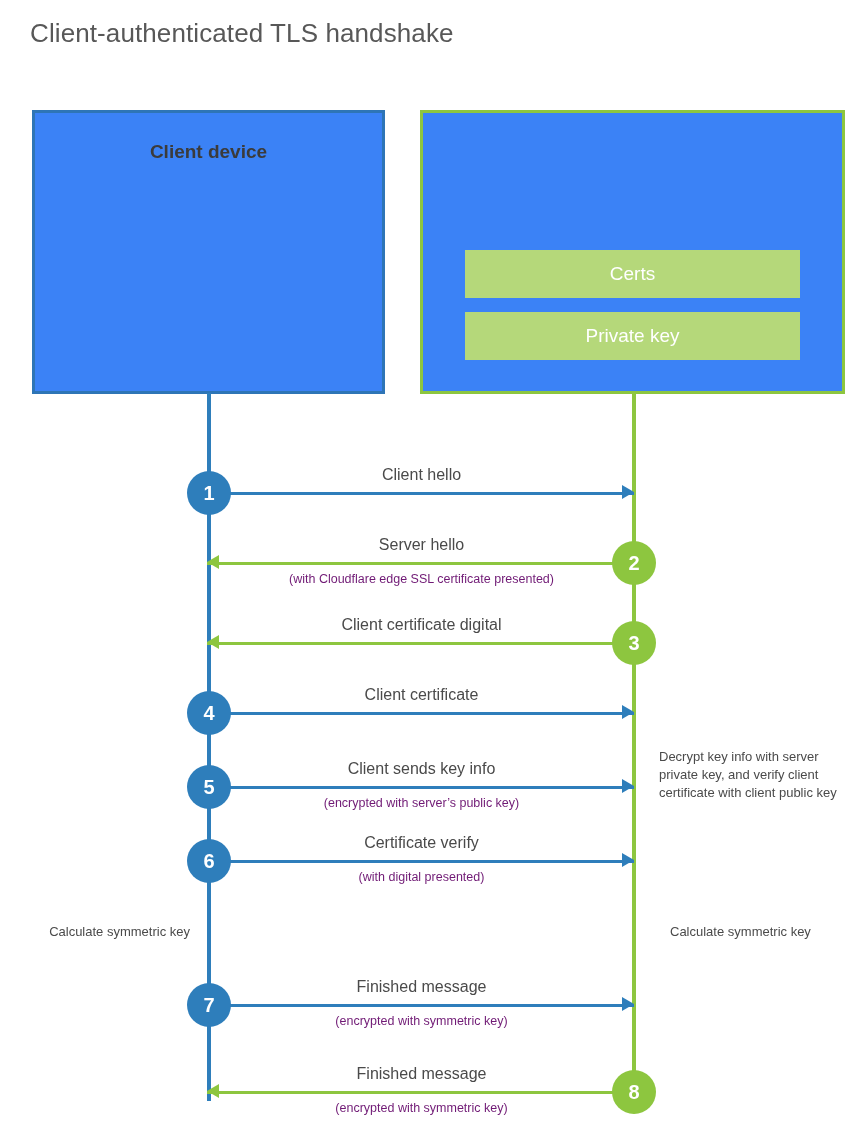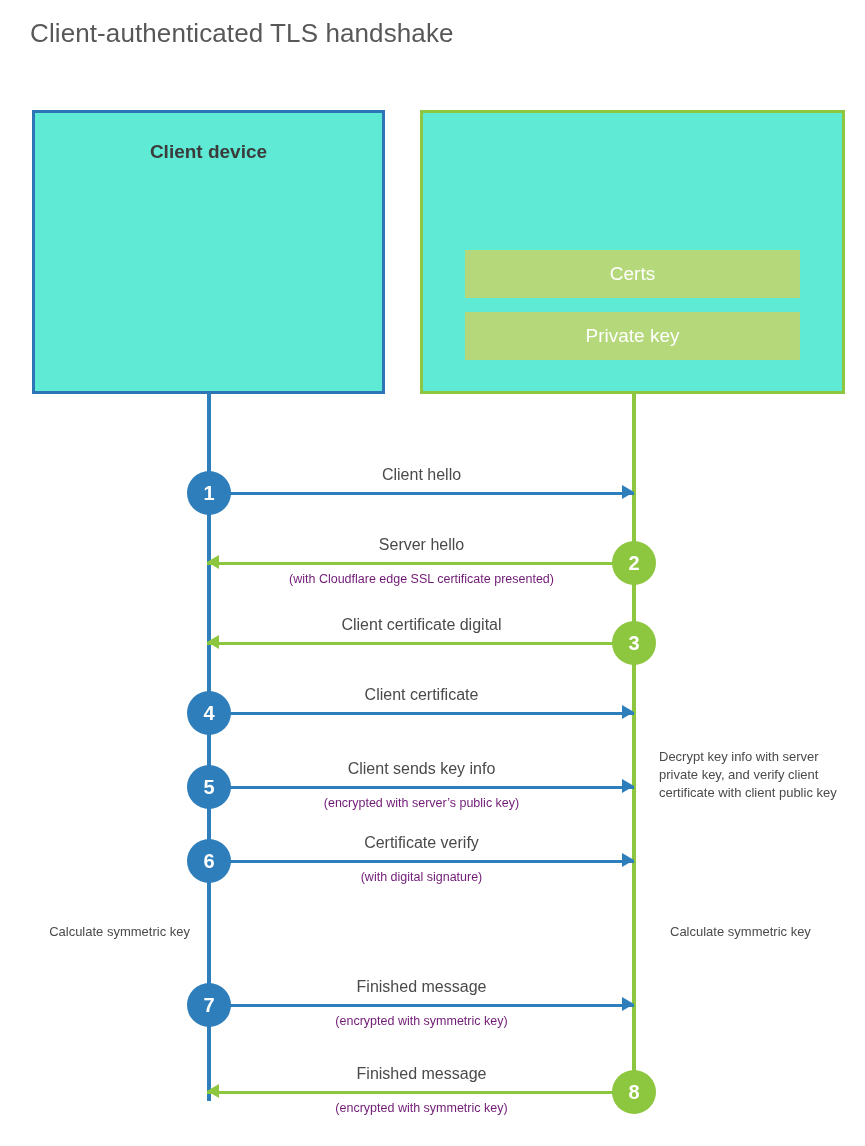--- a/index.html
+++ b/index.html
@@ -25,21 +25,21 @@
     font-weight: 400;
     color: #585858;
     letter-spacing: 0.1px;
     white-space: nowrap;
   }
 
   
   .party-box {
     position: absolute;
     box-sizing: border-box;
-    background: #5eead4;
+    background: #3b82f6;
   }
   .party-box.client {
     left: 32px;
     top: 110px;
     width: 353px;
     height: 284px;
     border: 3px solid #2E75B6;
   }
   .party-box.server {
     left: 420px;
@@ -222,21 +222,21 @@
     <div class="msg-label" style="left: 209px; width: 425px; top: 686px;">Client certificate</div>
     <div class="msg-line c2s" style="left: 207px; width: 427px; top: 786px;"></div>
     <div class="arrow-head right" style="top: 779px; left: 622px;"></div>
     <div class="step-circle blue" style="left: 187px; top: 765px;">5</div>
     <div class="msg-label" style="left: 209px; width: 425px; top: 760px;">Client sends key info</div>
     <div class="msg-sublabel" style="left: 209px; width: 425px; top: 796px;">(encrypted with server’s public key)</div>
     <div class="msg-line c2s" style="left: 207px; width: 427px; top: 860px;"></div>
     <div class="arrow-head right" style="top: 853px; left: 622px;"></div>
     <div class="step-circle blue" style="left: 187px; top: 839px;">6</div>
     <div class="msg-label" style="left: 209px; width: 425px; top: 834px;">Certificate verify</div>
-    <div class="msg-sublabel" style="left: 209px; width: 425px; top: 870px;">(with digital signature)</div>
+    <div class="msg-sublabel" style="left: 209px; width: 425px; top: 870px;">(with digital presented)</div>
     <div class="msg-line c2s" style="left: 207px; width: 427px; top: 1004px;"></div>
     <div class="arrow-head right" style="top: 997px; left: 622px;"></div>
     <div class="step-circle blue" style="left: 187px; top: 983px;">7</div>
     <div class="msg-label" style="left: 209px; width: 425px; top: 978px;">Finished message</div>
     <div class="msg-sublabel" style="left: 209px; width: 425px; top: 1014px;">(encrypted with symmetric key)</div>
     <div class="msg-line s2c" style="left: 207px; width: 427px; top: 1091px;"></div>
     <div class="arrow-head left" style="top: 1084px; left: 207px;"></div>
     <div class="step-circle green" style="left: 612px; top: 1070px;">8</div>
     <div class="msg-label" style="left: 209px; width: 425px; top: 1065px;">Finished message</div>
     <div class="msg-sublabel" style="left: 209px; width: 425px; top: 1101px;">(encrypted with symmetric key)</div>

